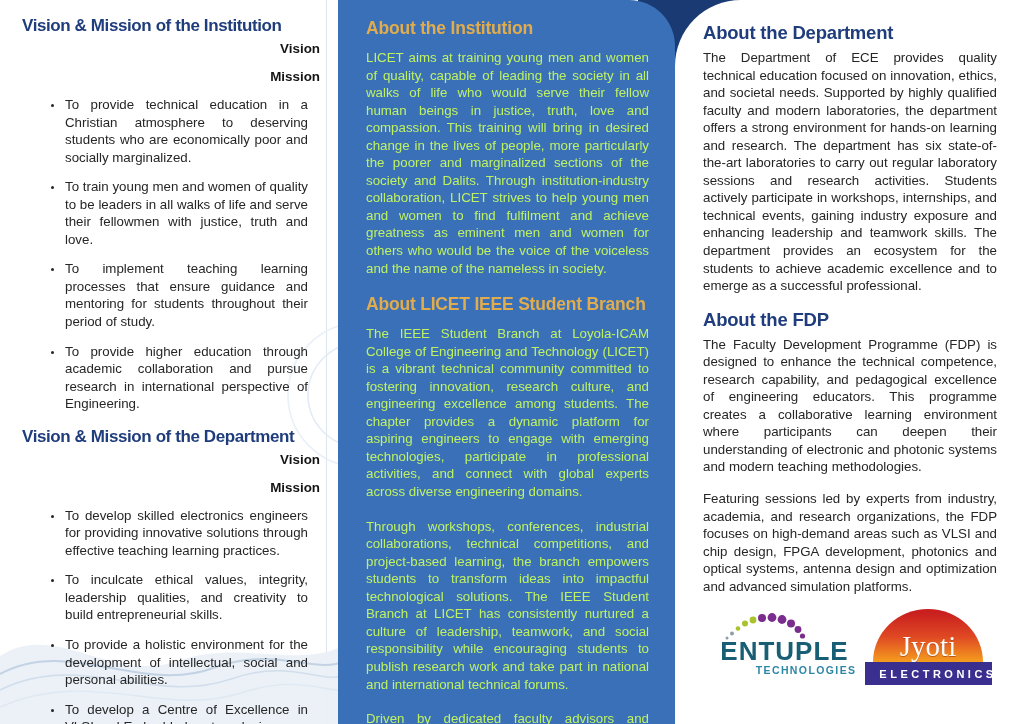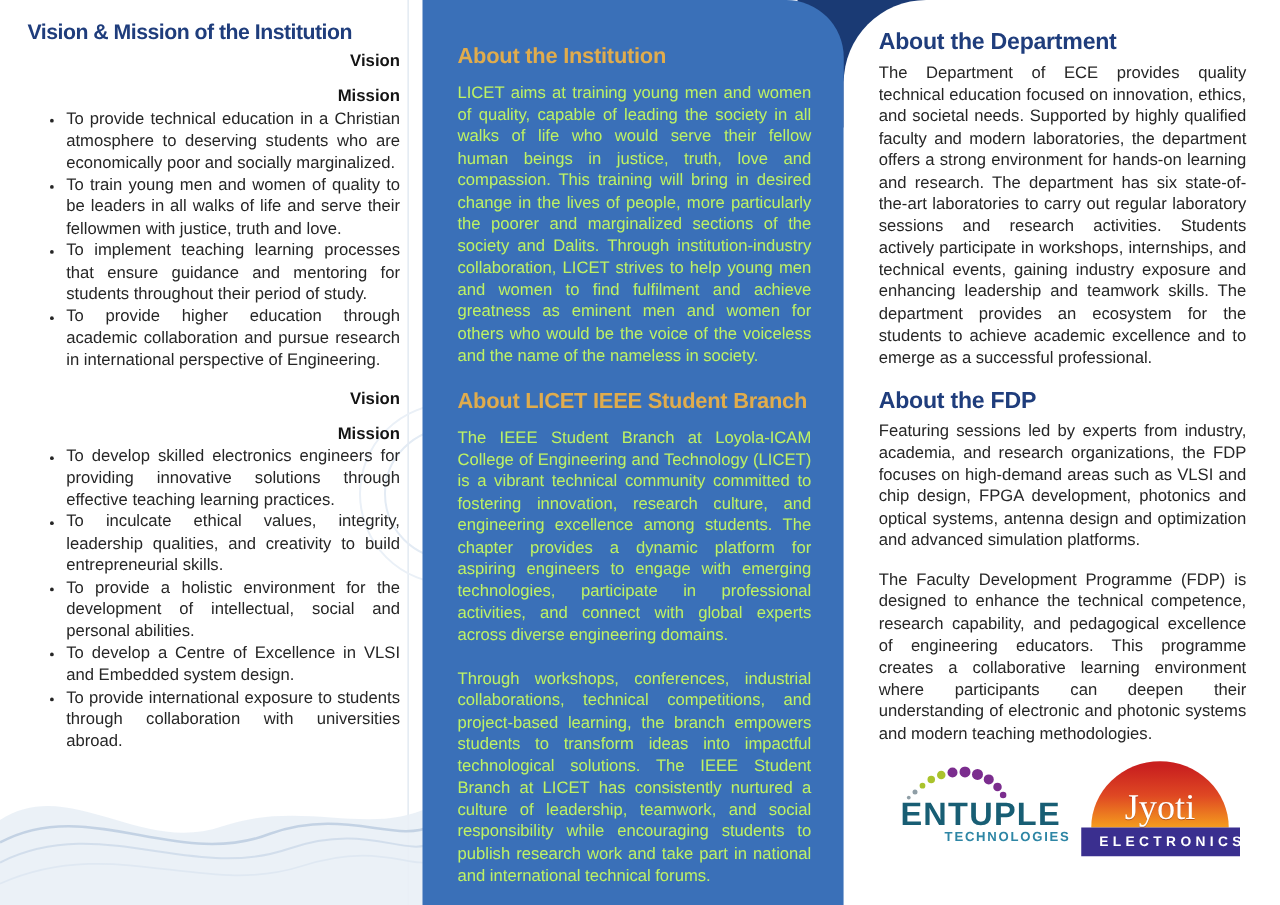--- a/index.html
+++ b/index.html
@@ -10,36 +10,36 @@
   
   .corner-navy{position:absolute;left:638px;top:0;width:122px;height:102px;background:#1a3a74;z-index:1;}
   .fold-line{position:absolute;left:326px;top:0;width:1px;height:724px;background:#dde6ef;z-index:0;}
   .waves-svg{position:absolute;left:0;bottom:0;width:345px;height:130px;z-index:0;}
   .circles-svg{position:absolute;left:248px;top:305px;width:112px;height:195px;z-index:0;}
   
   .col{position:absolute;top:0;height:724px;box-sizing:border-box;}
   .col-left{left:0;width:334px;padding:8px 14px 0 22px;z-index:2;background:transparent;}
   .col-middle{
     left:338px;width:337px;background:#3a70b8;color:#eef5fc;
-    padding:24px 26px 0 28px;z-index:2;border-top-right-radius:46px;
+    padding:8px 26px 0 28px;z-index:2;border-top-right-radius:46px;
   }
   .col-right{
     left:675px;width:349px;background:#ffffff;
     padding:14px 27px 0 28px;z-index:2;border-top-left-radius:66px;
   }
   
   .h-navy{font-size:17px;font-weight:700;color:#1f3d7c;letter-spacing:-0.4px;white-space:nowrap;margin:8px 0 5px;}
   .h-navy.big{font-size:18.5px;letter-spacing:-0.2px;}
   .h-gold{font-size:17.5px;font-weight:700;color:#e0ac4d;letter-spacing:-0.2px;white-space:nowrap;margin:10px 0 10px;}
   .label{font-weight:700;font-size:13.4px;color:#141414;margin:0 0 2px;text-align:right;}
   .label.gap{margin-top:13px;}
   p.body{font-size:13.3px;line-height:1.32;text-align:justify;margin:0 0 14px;}
   .col-middle p.body{margin:0 0 17px;color:#bef264;}
   ul.bullets{margin:2px 0 8px;padding-left:30px;font-size:13.3px;line-height:1.32;text-align:justify;}
-  ul.bullets li{margin:0;padding-left:1px;}
+  ul.bullets li{margin:12px;padding-left:1px;}
   ul.bullets li::marker{font-size:10px;}
   .sect2-gap{margin-top:14px;}
   
   .logos{display:flex;align-items:center;justify-content:center;gap:4px;margin-top:4px;}
   .entuple{position:relative;width:152px;height:70px;}
   .entuple-dots{position:absolute;left:14px;top:1px;}
   .entuple-word{
     position:absolute;left:0;top:26px;width:152px;text-align:center;
     font-size:26px;font-weight:700;color:#185e74;letter-spacing:1px;line-height:1;
   }
@@ -90,20 +90,21 @@
       <div class="label gap">Mission</div>
       <ul class="bullets">
         <li>To provide technical education in a Christian atmosphere to deserving students who are economically poor and socially marginalized.</li>
         <li>To train young men and women of quality to be leaders in all walks of life and serve their fellowmen with justice, truth and love.</li>
         <li>To implement teaching learning processes that ensure guidance and mentoring for students throughout their period of study.</li>
         <li>To provide higher education through academic collaboration and pursue research in international perspective of Engineering.</li>
       </ul>
     </div>
 
     <div class="section sect2-gap">
+      <div class="h-navy">Vision &amp; Mission of the Department</div>
       <div class="label">Vision</div>
       <div class="label gap">Mission</div>
       <ul class="bullets">
         <li>To develop skilled electronics engineers for providing innovative solutions through effective teaching learning practices.</li>
         <li>To inculcate ethical values, integrity, leadership qualities, and creativity to build entrepreneurial skills.</li>
         <li>To provide a holistic environment for the development of intellectual, social and personal abilities.</li>
         <li>To develop a Centre of Excellence in VLSI and Embedded system design.</li>
         <li>To provide international exposure to students through collaboration with universities abroad.</li>
       </ul>
     </div>
@@ -128,22 +129,22 @@
 
   <div class="col col-right">
 
     <div class="section">
       <div class="h-navy big">About the Department</div>
       <p class="body">The Department of ECE provides quality technical education focused on innovation, ethics, and societal needs. Supported by highly qualified faculty and modern laboratories, the department offers a strong environment for hands-on learning and research. The department has six state-of-the-art laboratories to carry out regular laboratory sessions and research activities. Students actively participate in workshops, internships, and technical events, gaining industry exposure and enhancing leadership and teamwork skills. The department provides an ecosystem for the students to achieve academic excellence and to emerge as a successful professional.</p>
     </div>
 
     <div class="section sect2-gap">
       <div class="h-navy big">About the FDP</div>
+      <p class="body">The Faculty Development Programme (FDP) is designed to enhance the technical competence, research capability, and pedagogical excellence of engineering educators. This programme creates a collaborative learning environment where participants can deepen their understanding of electronic and photonic systems and modern teaching methodologies.</p>
       <p class="body">Featuring sessions led by experts from industry, academia, and research organizations, the FDP focuses on high-demand areas such as VLSI and chip design, FPGA development, photonics and optical systems, antenna design and optimization and advanced simulation platforms.</p>
-      <p class="body">The Faculty Development Programme (FDP) is designed to enhance the technical competence, research capability, and pedagogical excellence of engineering educators. This programme creates a collaborative learning environment where participants can deepen their understanding of electronic and photonic systems and modern teaching methodologies.</p>
     </div>
 
     <div class="logos">
 
       <div class="entuple">
         <svg class="entuple-dots" width="86" height="30" viewBox="0 0 86 30">
           <circle cx="4" cy="25" r="1.5" fill="#8f9ea6"></circle>
           <circle cx="9" cy="20.5" r="2" fill="#8f9ea6"></circle>
           <circle cx="15" cy="15.5" r="2.3" fill="#aac32c"></circle>
           <circle cx="22" cy="10.5" r="3" fill="#aac32c"></circle>

